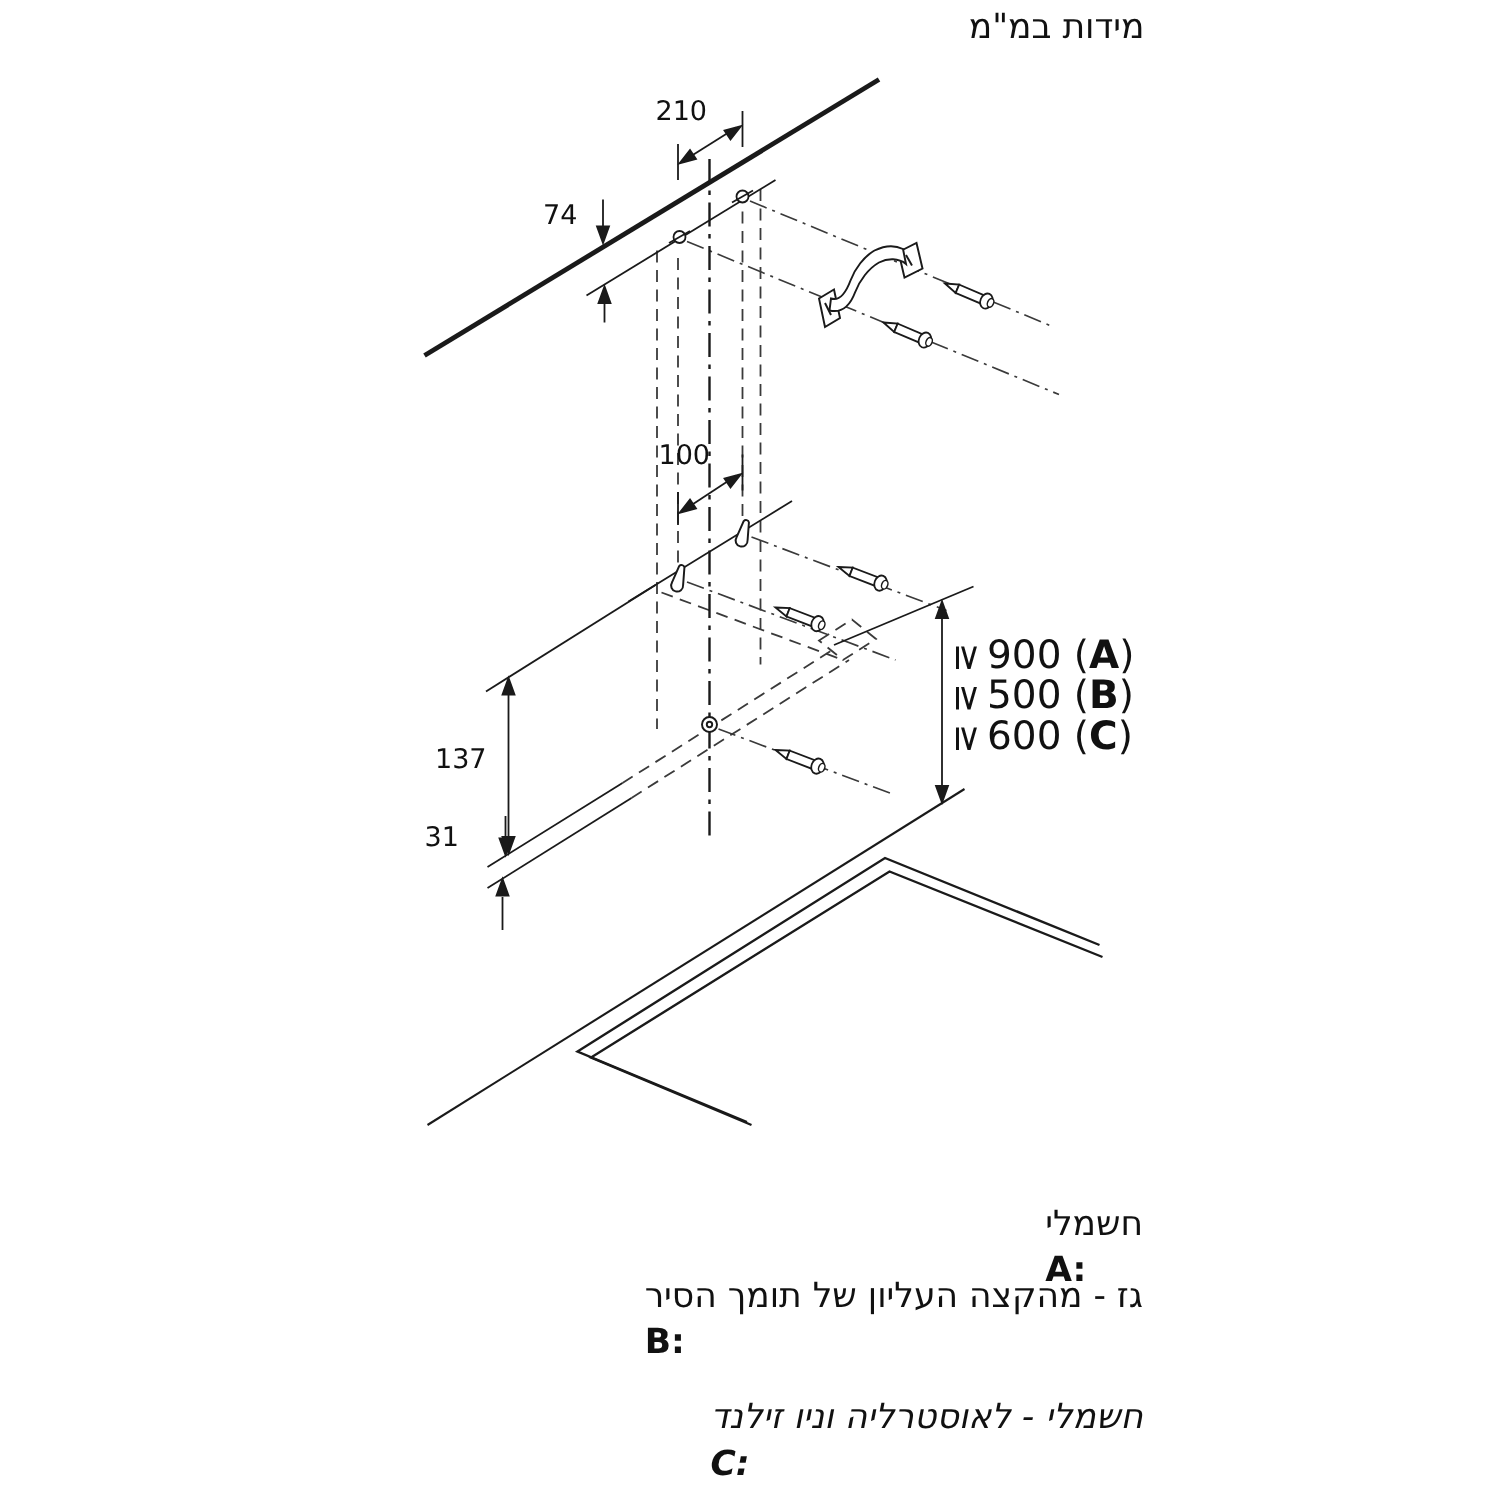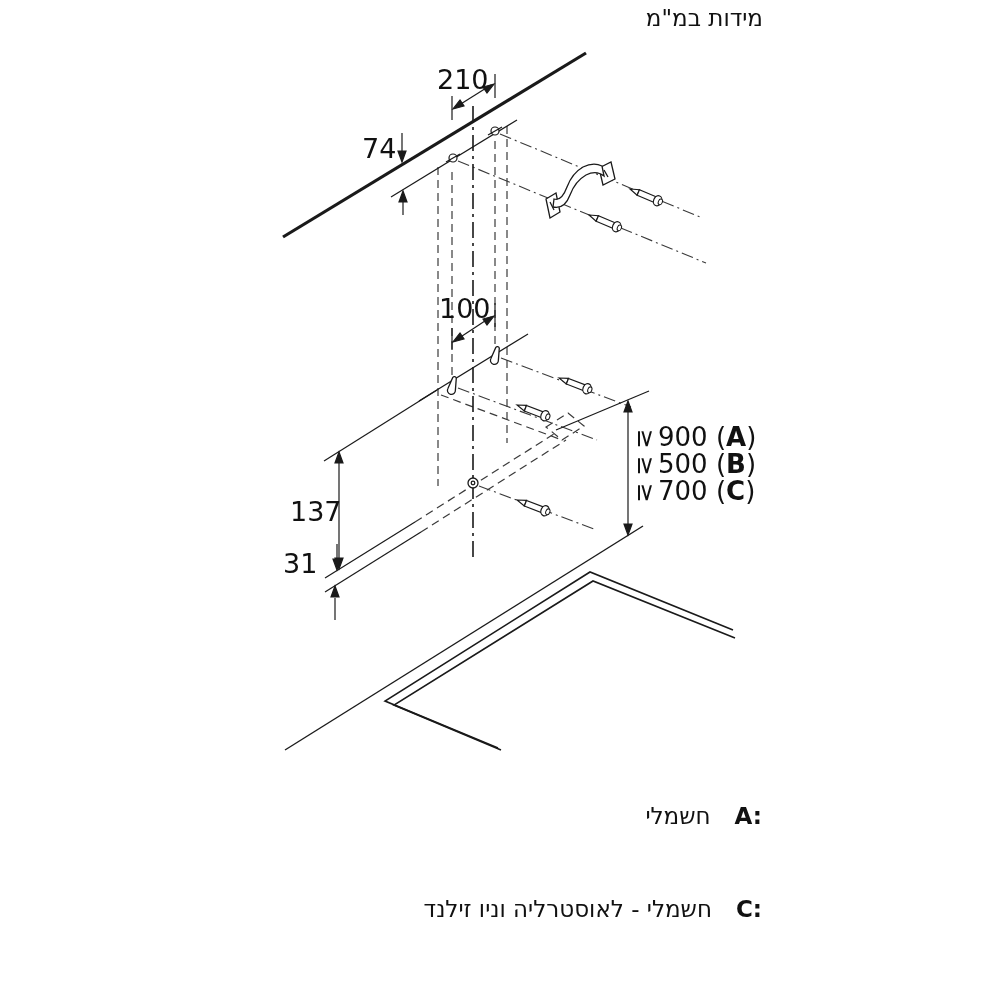--- a/index.html
+++ b/index.html
@@ -1,29 +1,29 @@
 <!DOCTYPE html>
 <html><head>
 <meta charset="utf-8">
 <style>
   html,body{margin:0;padding:0;background:#fff;}
   .canvas{position:relative;width:1000px;height:1000px;background:#fff;overflow:hidden;
           font-family:"DejaVu Sans",sans-serif;color:#111;}
   svg.drawing{position:absolute;left:0;top:0;}
-  .dim-label{position:absolute;font-size:27px;color:#111;white-space:nowrap;}
+  .dim-label{position:absolute;font-size:18px;color:#111;white-space:nowrap;}
   .title{position:absolute;top:5px;right:237px;font-size:23px;direction:rtl;white-space:nowrap;}
   .ge-block{position:absolute;left:636px;top:424px;font-size:26px;line-height:27px;white-space:nowrap;}
   .ge-row{display:flex;align-items:center;}
   .ge-sym{display:inline-block;transform:rotate(90deg);width:18px;text-align:center;
           font-size:24px;margin-right:4px;}
   .ge-row b{font-weight:700;}
-  .legend-row{position:absolute;right:238px;display:flex;direction:ltr;gap:24px;
-              font-size:23px;align-items:baseline;white-space:nowrap;}
+  .legend-row{position:absolute;right:238px;display:flex;direction:ltr;gap:5px;
+              font-size:23px;align-items:baseline;white-space:nowrap;flex-direction:column;}
   .legend-row .key{font-weight:700;}
-  .lr-a{top:803px;} .lr-b{top:851px;} .lr-c{top:896px;}
+  .lr-a{top:803px;} .lr-b{top:851px;} .lr-c{top:932px;font-style:italic;}
 </style>
 </head>
 <body>
 
 <div class="canvas">
 
   <svg class="drawing" width="1000" height="1000" viewBox="0 0 1000 1000">
     <defs>
       <g id="screwshape">
         <polygon points="0,0 9,-3 9,3" fill="#fff" stroke="#1a1a1a" stroke-width="1.2"></polygon>
@@ -172,30 +172,34 @@
     <div class="ge-row">
       <span class="ge-sym">≥</span>
       <span>500</span>
       <span>&nbsp;</span>
         <span>(</span>
         <b>B</b>
         <span>)</span>
     </div>
     <div class="ge-row">
       <span class="ge-sym">≥</span>
-      <span>700</span>
+      <span>600</span>
       <span>&nbsp;</span>
         <span>(</span>
         <b>C</b>
         <span>)</span>
     </div>
   </div>
 
   <div class="legend-row lr-a">
     <span class="heb" dir="rtl">חשמלי</span>
     <b class="key">A:</b>
   </div>
+  <div class="legend-row lr-b">
+    <span class="heb" dir="rtl">גז - מהקצה העליון של תומך הסיר</span>
+    <b class="key">B:</b>
+  </div>
   <div class="legend-row lr-c">
     <span class="heb" dir="rtl">חשמלי - לאוסטרליה וניו זילנד</span>
     <b class="key">C:</b>
   </div>
 
 </div>
 
 </body></html>

